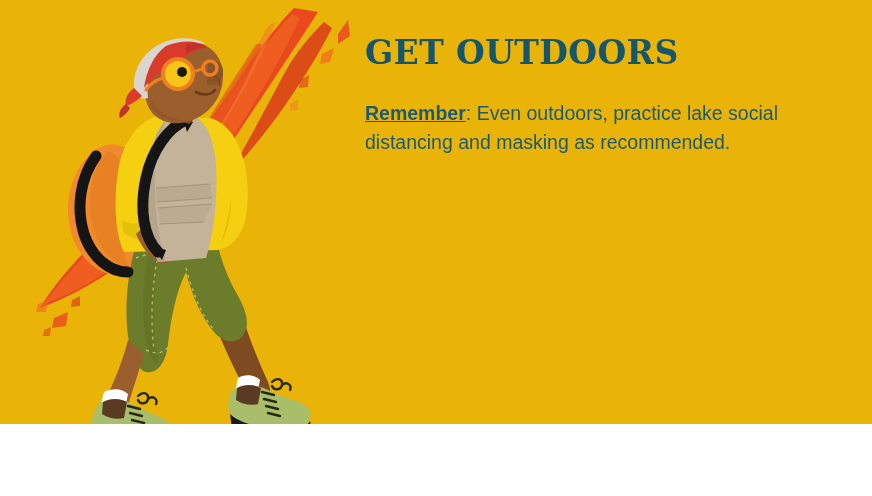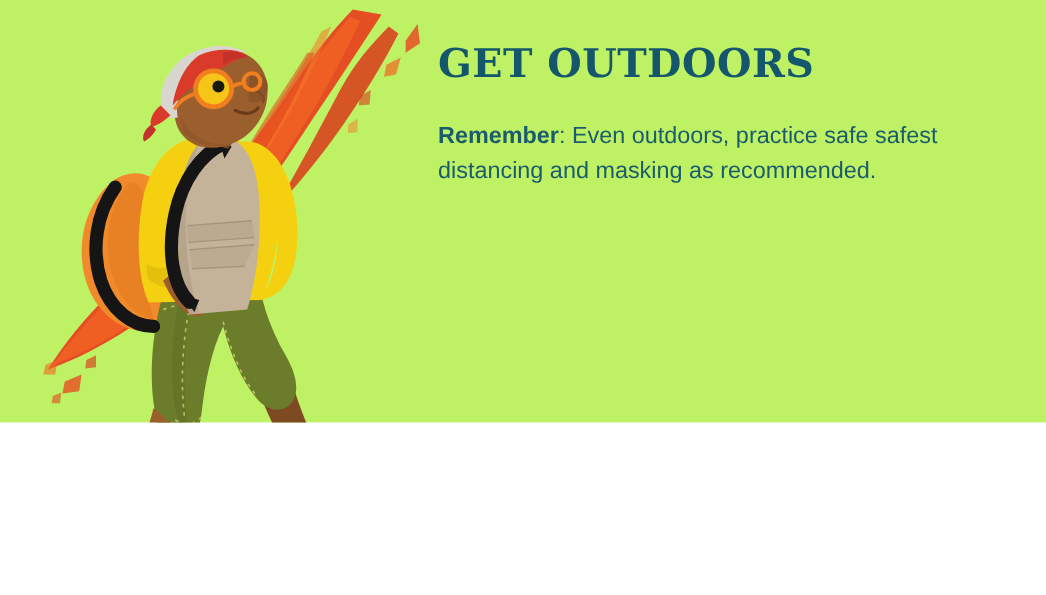--- a/index.html
+++ b/index.html
@@ -9,22 +9,22 @@
   }
   body {
     width: 872px;
     height: 496px;
     overflow: hidden;
     font-family: "Liberation Sans", sans-serif;
   }
   #poster {
     position: relative;
     width: 872px;
-    height: 352px;
-    background: #bef264;
+    height: 424px;
+    background: #eab308;
     overflow: hidden;
   }
 
   
   #illustration {
     position: absolute;
     left: 0;
     top: 0;
     width: 355px;
     height: 496px;
@@ -93,20 +93,21 @@
 
   #remember {
     font-size: 19.5px;
     line-height: 1.52;
     color: #1A5C6E;
     margin: 28px 0 0 0;
     max-width: 472px;
   }
   #remember .lead {
     font-weight: bold;
+    text-decoration: underline;
   }
 </style>
 </head>
 <body>
 
 <div id="poster">
 
   <div id="illustration">
     <svg viewBox="0 0 355 496" xmlns="http://www.w3.org/2000/svg" aria-hidden="true">
       <defs>
@@ -299,16 +300,16 @@
   </div>
 
   <div id="content">
 
     <h1 id="headline">GET OUTDOORS</h1>
 
 
     <ul id="activities">
     </ul>
 
-    <p id="remember"><span class="lead">Remember</span><span>: Even outdoors, practice safe safest distancing and masking as recommended.</span></p>
+    <p id="remember"><span class="lead">Remember</span><span>: Even outdoors, practice lake social distancing and masking as recommended.</span></p>
 
   </div>
 </div>
 
 </body></html>

